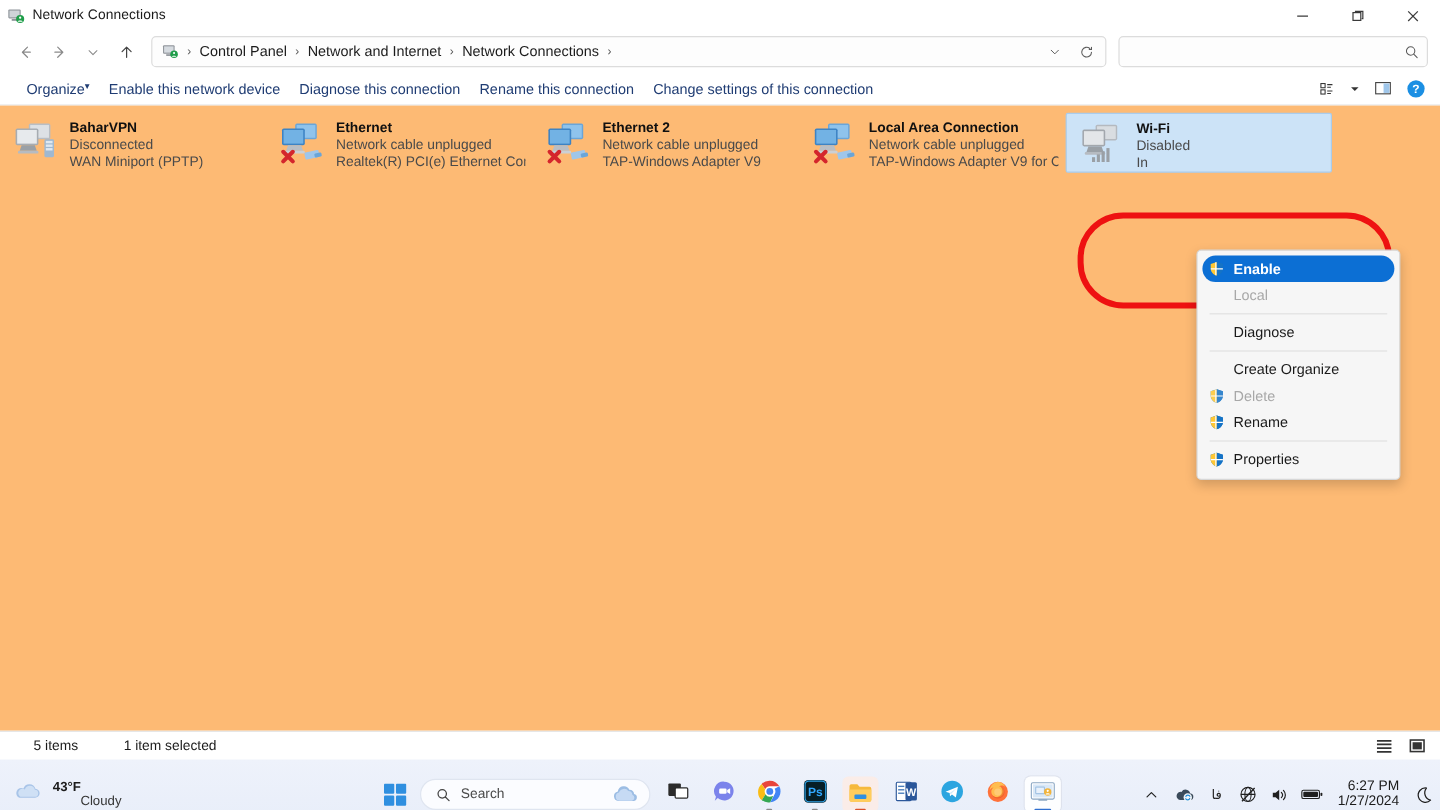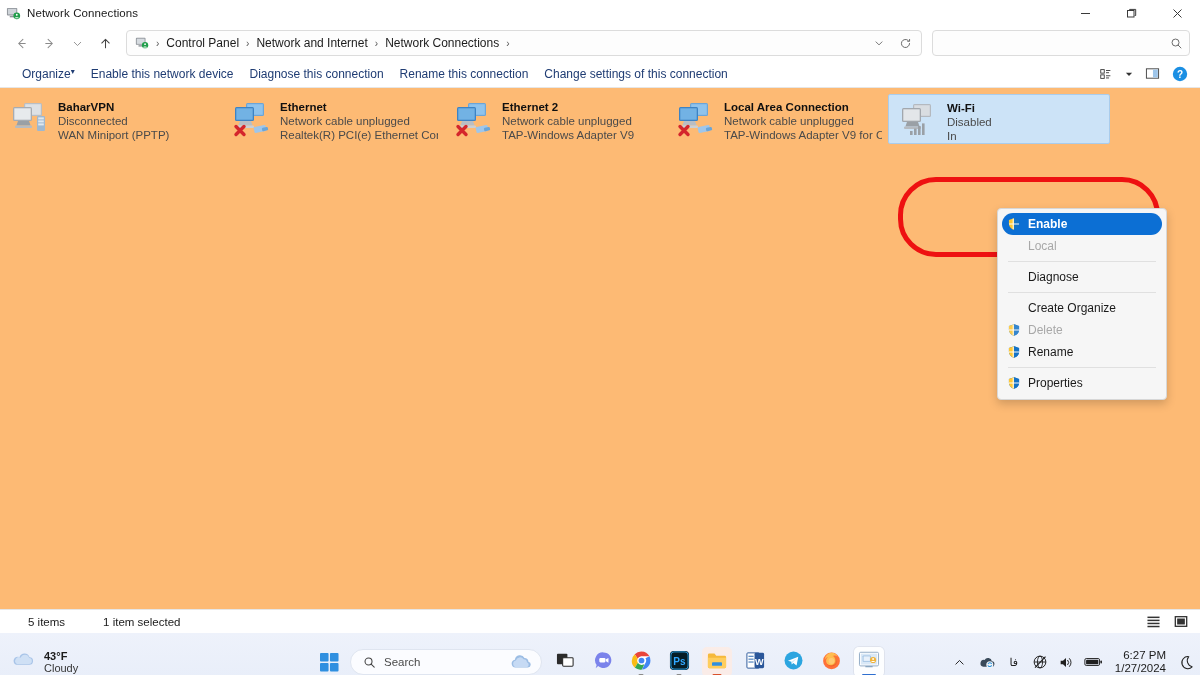--- a/index.html
+++ b/index.html
@@ -180,21 +180,21 @@
     width: 1200px; height: 58px;
     background: linear-gradient(180deg,#eef2fb 0%, #e7edf9 100%);
     display: flex; align-items: center;
   }
   .weather {
     display: flex; align-items: center; gap: 8px;
     padding-left: 10px; width: 300px;
   }
   .weather-txt { line-height: 12px; }
   .weather-temp { font-size: 11px; color: #1b1b1b; font-weight: 700; }
-  .weather-cond { font-size: 11px; color: #363636; }
+  .weather-cond { font-size: 11px; color: #363636; margin-left: 23px; }
   .tb-center {
     position: absolute; left: 50%; transform: translateX(-50%);
     display: flex; align-items: center; gap: 8px;
   }
   .start-btn { width: 26px; height: 26px; display: flex; align-items: center; justify-content: center; border-radius: 4px; }
   .search-pill {
     width: 192px; height: 26px; border-radius: 14px;
     background: #fbfcff; border: 1px solid #dfe5f0;
     display: flex; align-items: center; gap: 8px; padding: 0 6px 0 12px;
     position: relative;

